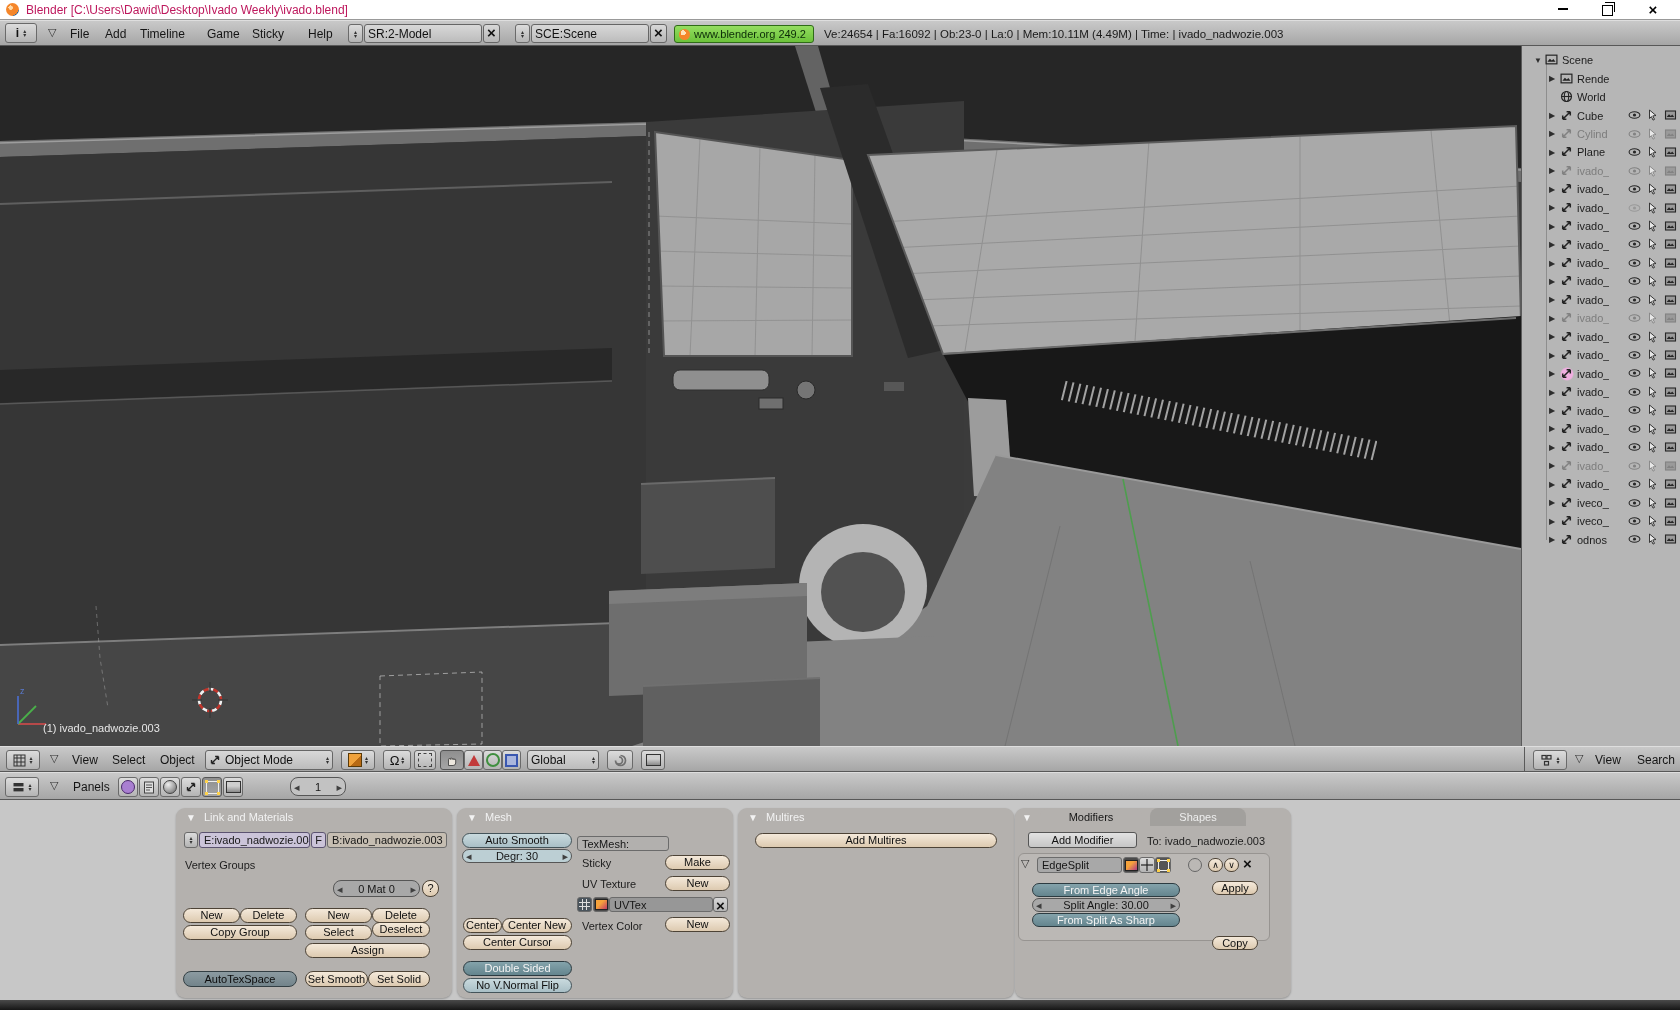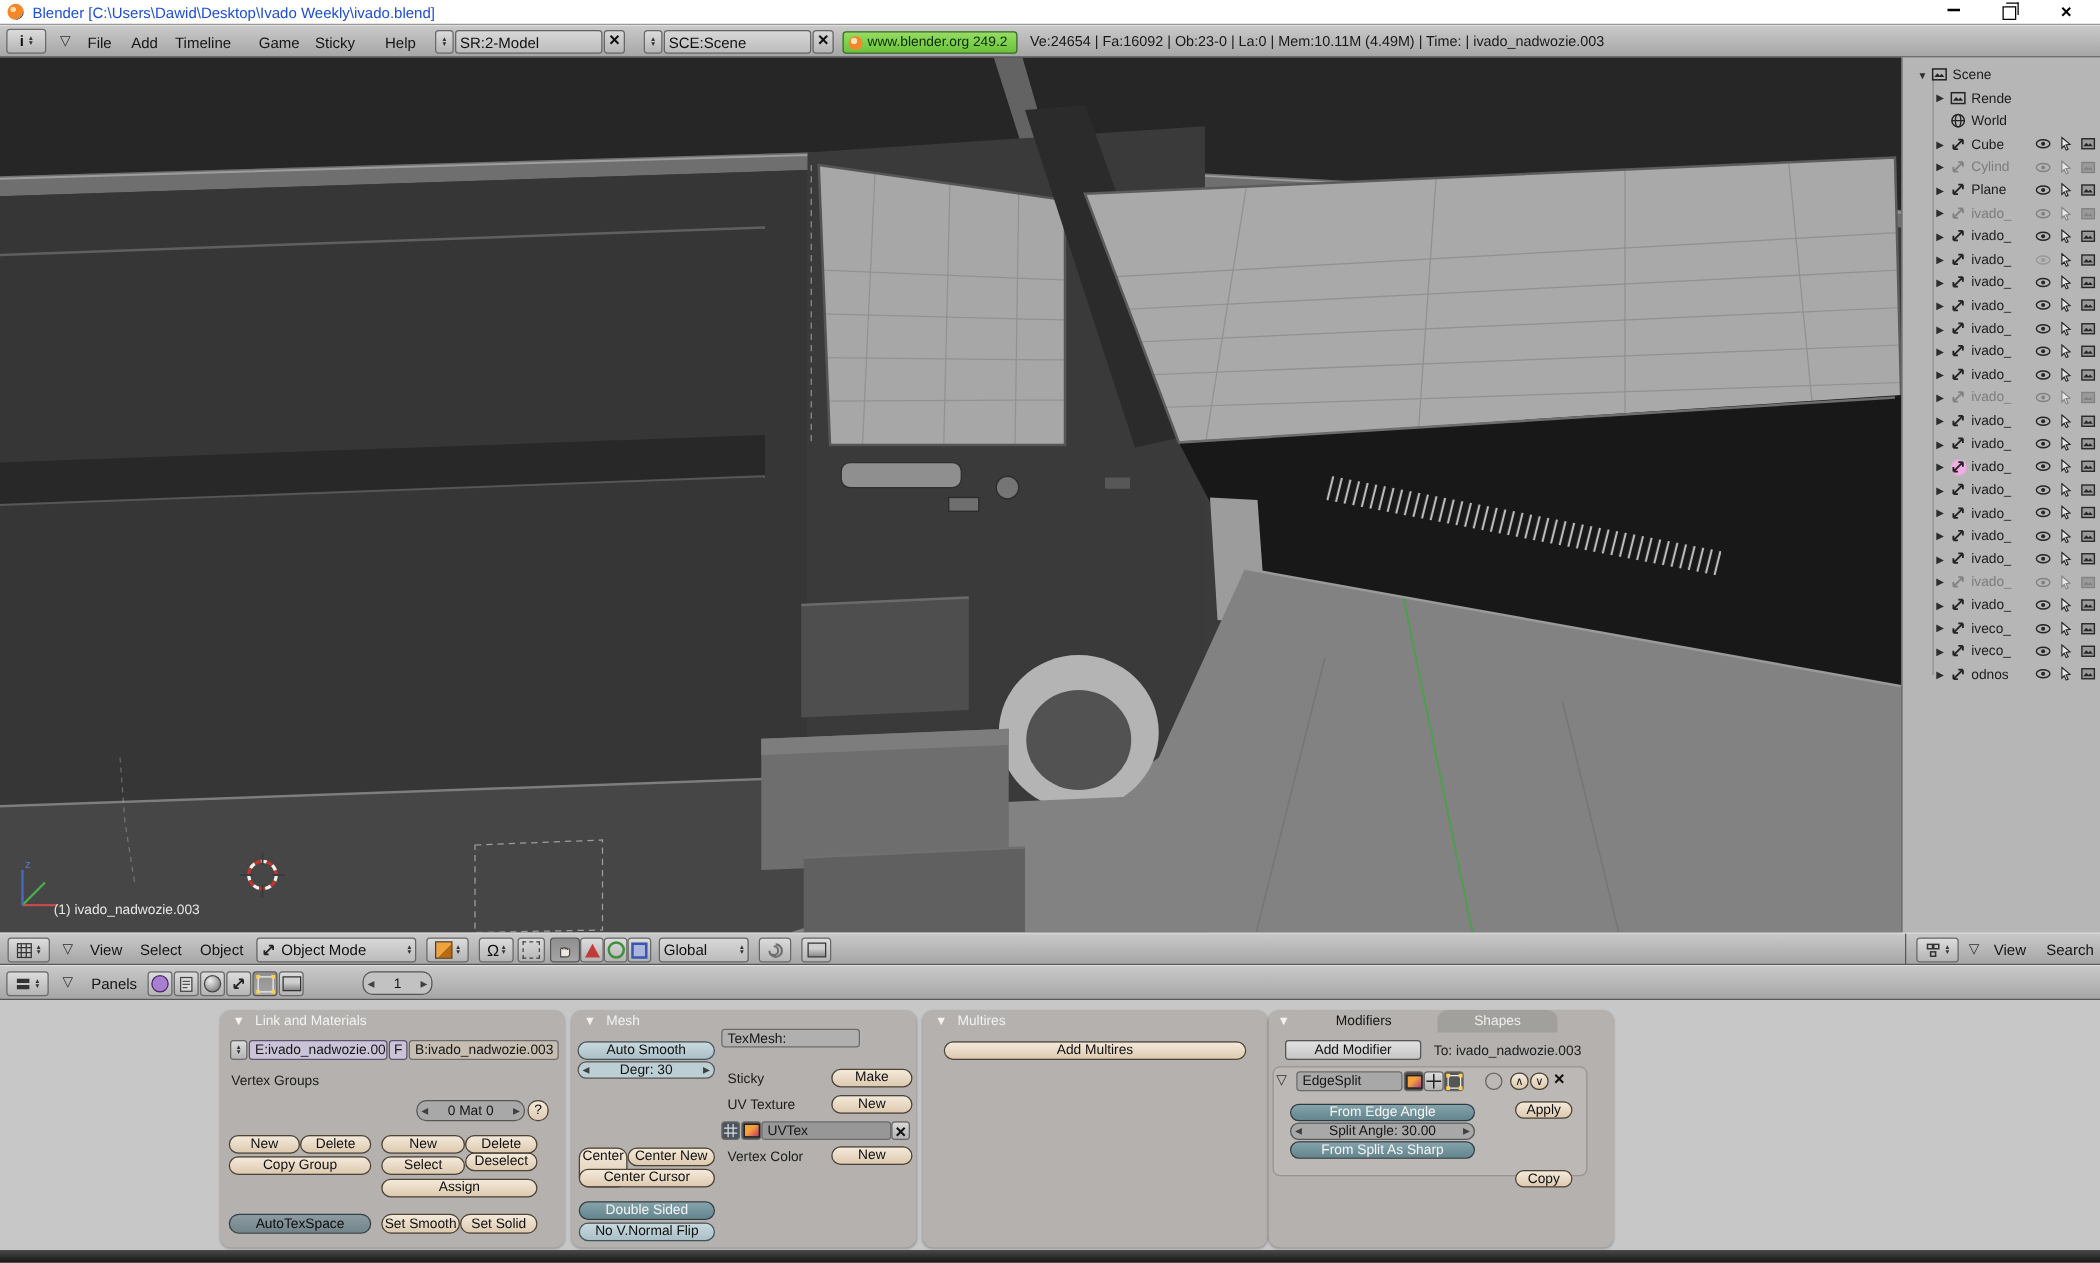--- a/index.html
+++ b/index.html
@@ -1,21 +1,21 @@
 <!DOCTYPE html>
 <html><head>
 <meta charset="utf-8">
 <style>
   html,body{margin:0;padding:0;background:#222;}
   .app{position:relative;width:1680px;height:1010px;overflow:hidden;font-family:"Liberation Sans",sans-serif;font-size:11px;color:#111;background:#b3b3b3;}
   .b{position:absolute;box-sizing:border-box;}
   
   .titlebar{left:0;top:0;width:1680px;height:20px;background:#fff;border-bottom:1px solid #999;}
   .blogo{left:6px;top:3px;width:13px;height:13px;border-radius:50%;background:radial-gradient(circle at 35% 35%,#ffd9a6 0 18%,#f5862a 19% 70%,#2a5a8a 71%);}
-  .wtitle{left:26px;top:3px;font-size:12px;color:#1d4ed8;white-space:nowrap;}
+  .wtitle{left:26px;top:3px;font-size:12px;color:#be185d;white-space:nowrap;}
   .wc{top:2px;width:30px;height:16px;text-align:center;color:#000;}
   .minglyph{display:inline-block;width:10px;height:1px;border-bottom:2px solid #000;margin-bottom:2px;}
   .restglyph{position:relative;display:inline-block;width:9px;height:9px;border:1px solid #000;background:#fff;margin-top:3px;}
   .restglyph:before{content:"";position:absolute;left:2px;top:-4px;width:9px;height:9px;border:1px solid #000;border-bottom:none;border-left:none;}
   .xglyph:before{content:"\00D7";font-size:15px;font-weight:bold;line-height:16px;}
   
   .hbar{background:linear-gradient(#c9c9c9,#a6a6a6);border-top:1px solid #dedede;border-bottom:1px solid #585858;}
   .menu{font-size:12px;color:#151515;top:6px;white-space:nowrap;}
   .hbtn{background:linear-gradient(#dcdcdc,#b4b4b4);border:1px solid #6a6a6a;border-radius:3px;display:flex;align-items:center;justify-content:center;}
   .pressed{background:linear-gradient(#8f8f8f,#a5a5a5);border:1px solid #555;}
@@ -984,21 +984,21 @@
 
     <div class="b panel" style="left:457px;top:8px;width:276px;height:190px;">
       <span class="ptri" style="left:10px;top:4px;"></span>
       <span class="ptitle" style="left:28px;top:3px;">Mesh</span>
       <div class="b lblue" style="left:5px;top:25px;width:110px;height:15px;">Auto Smooth</div>
       <div class="b gslider" style="left:5px;top:41px;width:110px;height:14px;background:#bccfd4;">
         <span class="arrL"></span>
           <span>Degr: 30</span>
           <span class="arrR"></span>
       </div>
-      <div class="b gfield" style="left:120px;top:15px;width:111px;height:15px;">TexMesh: </div>
+      <div class="b gfield" style="left:120px;top:28px;width:92px;height:15px;">TexMesh: </div>
       <span class="b plabel" style="left:125px;top:49px;">Sticky</span>
       <div class="b push" style="left:208px;top:47px;width:65px;height:15px;">Make</div>
       <span class="b plabel" style="left:125px;top:70px;">UV Texture</span>
       <div class="b push" style="left:208px;top:68px;width:65px;height:15px;">New</div>
       <div class="b hbtn" style="left:120px;top:89px;width:15px;height:15px;background:#4a545c;">
         <svg width="11" height="11" viewBox="0 0 11 11">
             <g stroke="#ddd" stroke-width="1">
               <line x1="0" y1="3.5" x2="11" y2="3.5"></line>
               <line x1="0" y1="7.5" x2="11" y2="7.5"></line>
               <line x1="3.5" y1="0" x2="3.5" y2="11"></line>
@@ -1006,21 +1006,21 @@
             </g>
           </svg>
       </div>
       <div class="b hbtn" style="left:136px;top:89px;width:16px;height:15px;background:#4a4a4a;">
         <span style="width:11px;height:9px;background:linear-gradient(135deg,#f5a23c 40%,#c23a66);border:1px solid #222;"></span>
       </div>
       <div class="b gfield" style="left:152px;top:89px;width:104px;height:15px;background:#979797;">UVTex</div>
       <div class="b xbtn xglyph" style="left:256px;top:89px;width:15px;height:15px;line-height:13px;"></div>
       <span class="b plabel" style="left:125px;top:112px;">Vertex Color</span>
       <div class="b push" style="left:208px;top:109px;width:65px;height:15px;">New</div>
-      <div class="b push" style="left:6px;top:110px;width:39px;height:32px;">Center</div>
+      <div class="b push" style="left:6px;top:110px;width:39px;height:15px;">Center</div>
       <div class="b push" style="left:45px;top:110px;width:70px;height:15px;">Center New</div>
       <div class="b push" style="left:6px;top:127px;width:109px;height:15px;">Center Cursor</div>
       <div class="b teal" style="left:6px;top:153px;width:109px;height:15px;">Double Sided</div>
       <div class="b lblue" style="left:6px;top:170px;width:109px;height:15px;">No V.Normal Flip</div>
     </div>
 
     <div class="b panel" style="left:738px;top:8px;width:276px;height:190px;">
       <span class="ptri" style="left:10px;top:4px;"></span>
       <span class="ptitle" style="left:28px;top:3px;">Multires</span>
       <div class="b push" style="left:17px;top:25px;width:242px;height:15px;">Add Multires</div>

